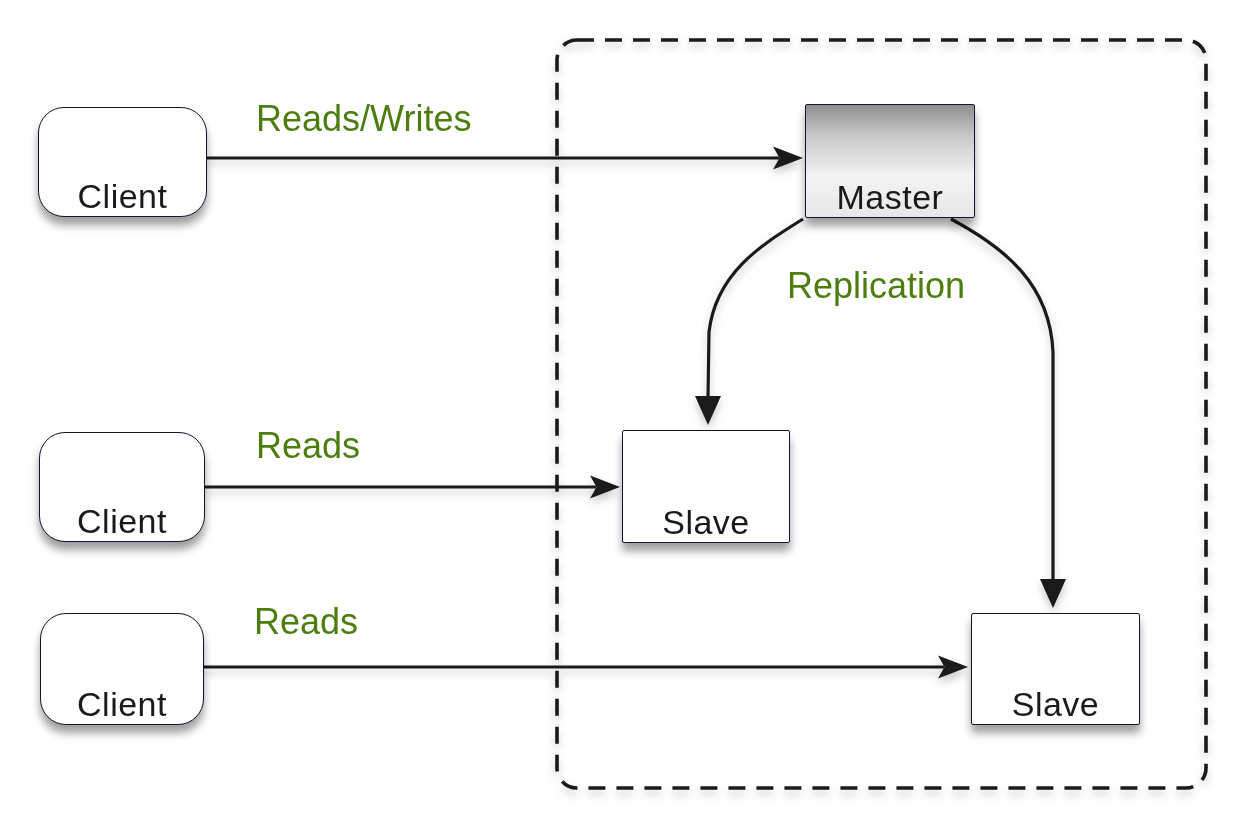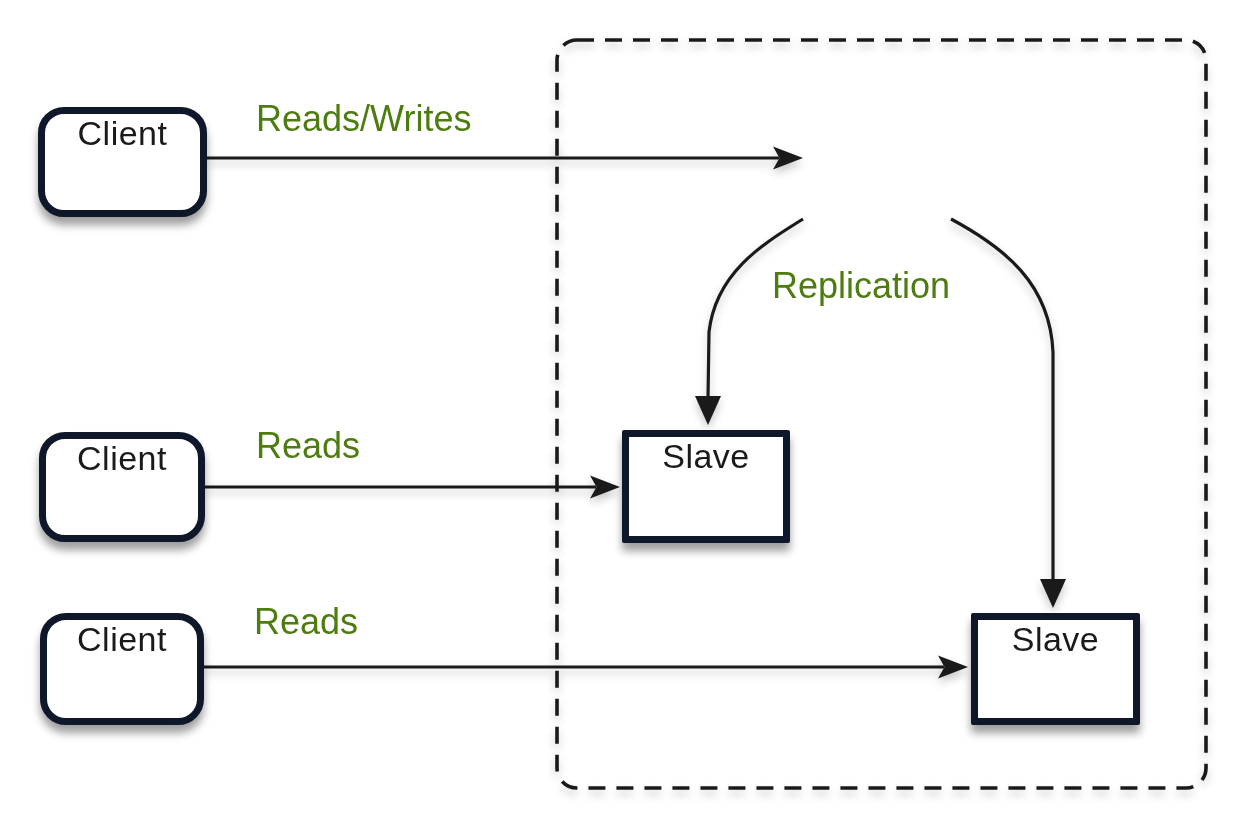--- a/index.html
+++ b/index.html
@@ -15,41 +15,41 @@
   }
   svg.edges {
     position: absolute;
     left: 0; top: 0;
     width: 1246px; height: 839px;
     filter: drop-shadow(0px 5px 4px rgba(0,0,0,0.22));
   }
   .node {
     position: absolute;
     display: flex;
-    align-items: flex-start;
+    align-items: flex-end;
     justify-content: center;
-    border: 7px solid #0f172a;
+    border: 1px solid #0f172a;
     background: #ffffff;
     font-size: 34px;
     letter-spacing: 0.5px;
     box-shadow: 0 8px 9px rgba(0,0,0,0.38);
   }
   .node.rounded { border-radius: 26px; }
   .node.square  { border-radius: 2px; }
   .node.master-fill {
     background: linear-gradient(to bottom, #8e8e8e 0%, #c9c9c9 28%, #f3f3f3 64%, #e7e7e7 100%);
   }
   .edge-label {
     position: absolute;
     font-size: 36px;
     line-height: 1.1;
     white-space: nowrap;
     color: #4d7c0f;
   }
-  .edge-label.centered { }
+  .edge-label.centered { text-align: center; }
 </style>
 </head>
 <body>
 
 <div class="canvas">
 
   <svg class="edges" viewBox="0 0 1246 839">
 
     <rect x="557" y="40" width="649" height="748" rx="20" ry="20" fill="none" stroke="#1a1a1a" stroke-width="3.6" stroke-dasharray="17 11"></rect>
 
@@ -74,20 +74,23 @@
   </div>
 
   <div class="node rounded" style="left:39px; top:432px; width:166px; height:110px;">
     <span>Client</span>
   </div>
 
   <div class="node rounded" style="left:40px; top:613px; width:164px; height:112px;">
     <span>Client</span>
   </div>
 
+  <div class="node square master-fill" style="left:805px; top:104px; width:170px; height:114px;">
+    <span>Master</span>
+  </div>
 
   <div class="node square" style="left:622px; top:430px; width:168px; height:113px;">
     <span>Slave</span>
   </div>
 
   <div class="node square" style="left:971px; top:613px; width:169px; height:112px;">
     <span>Slave</span>
   </div>
 
   <div class="edge-label" style="left:256px; top:99px;">Reads/Writes</div>

